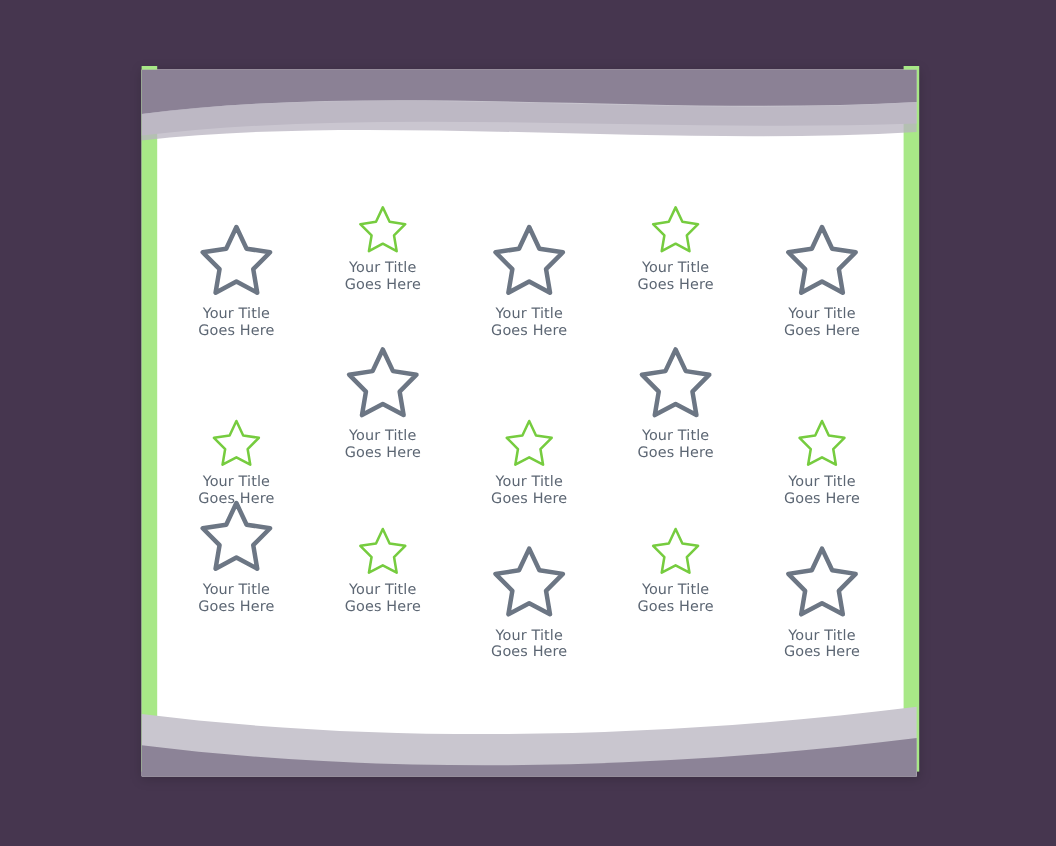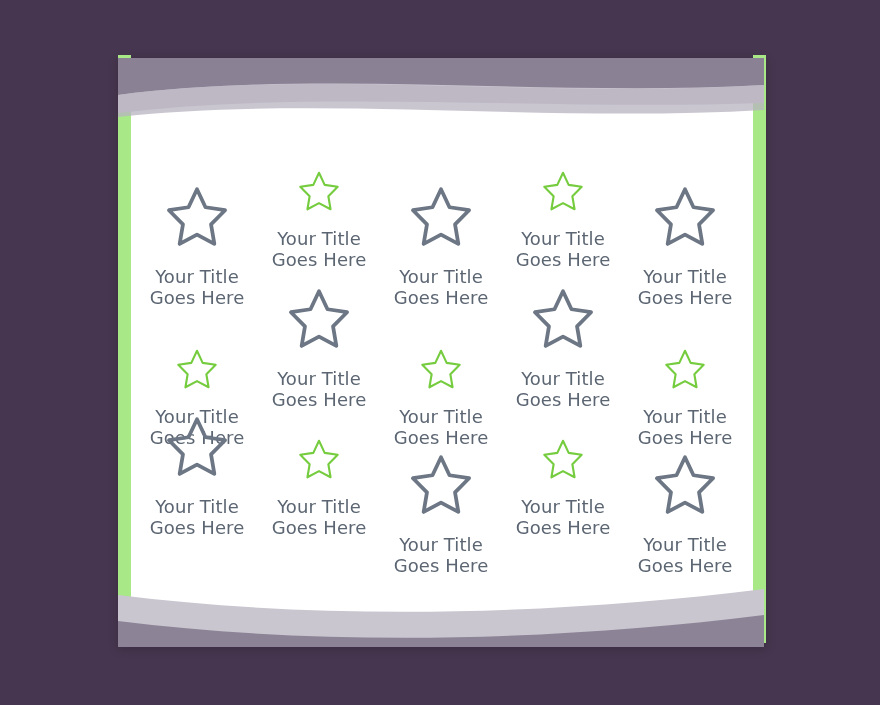--- a/index.html
+++ b/index.html
@@ -104,24 +104,24 @@
     display: flex;
     align-items: flex-end;
     justify-content: center;
     height: 74px;
   }
   .star-wrap.small { height: 74px; }
 
   .star svg { display: block; }
 
   .caption {
-    margin-top: 12px;
+    margin-top: 0;
     text-align: center;
     color: #5c6673;
-    font-size: 18px;
+    font-size: 12px;
     line-height: 1.18;
     letter-spacing: 0.1px;
     font-family: "DejaVu Sans", sans-serif;
     white-space: pre-line;
   }
 </style>
 </head>
 <body>
 
 <div id="stage">

